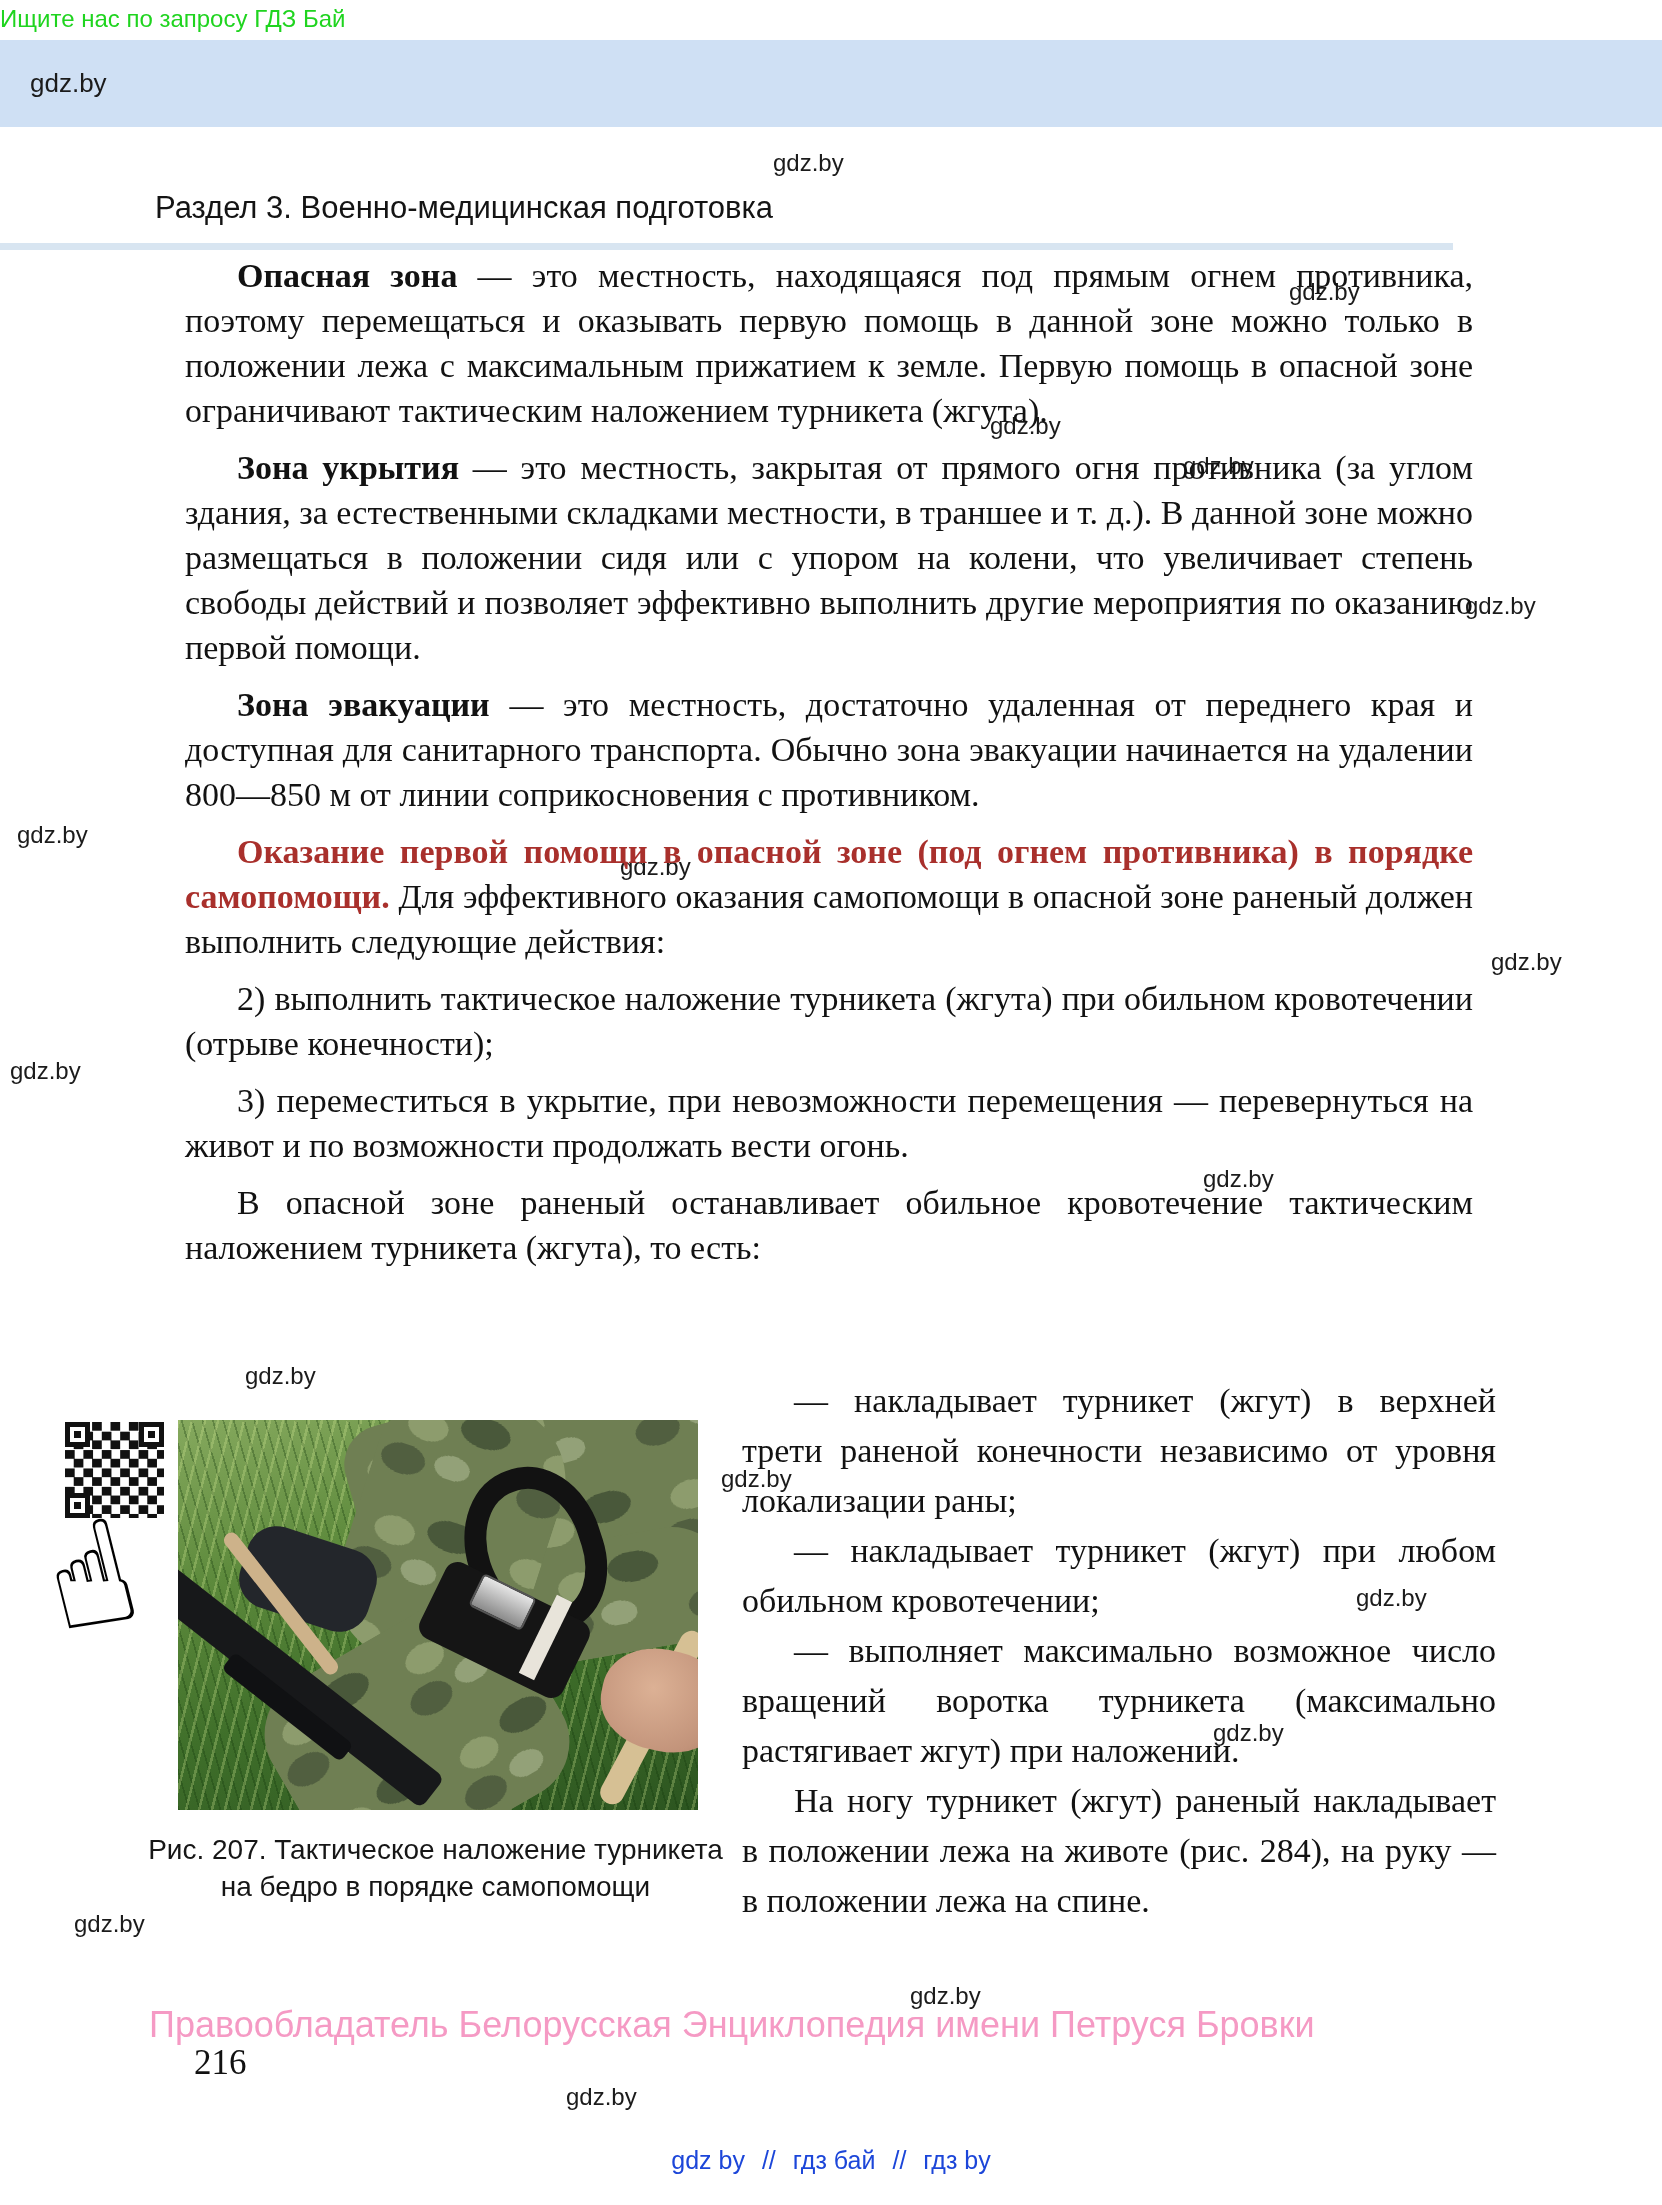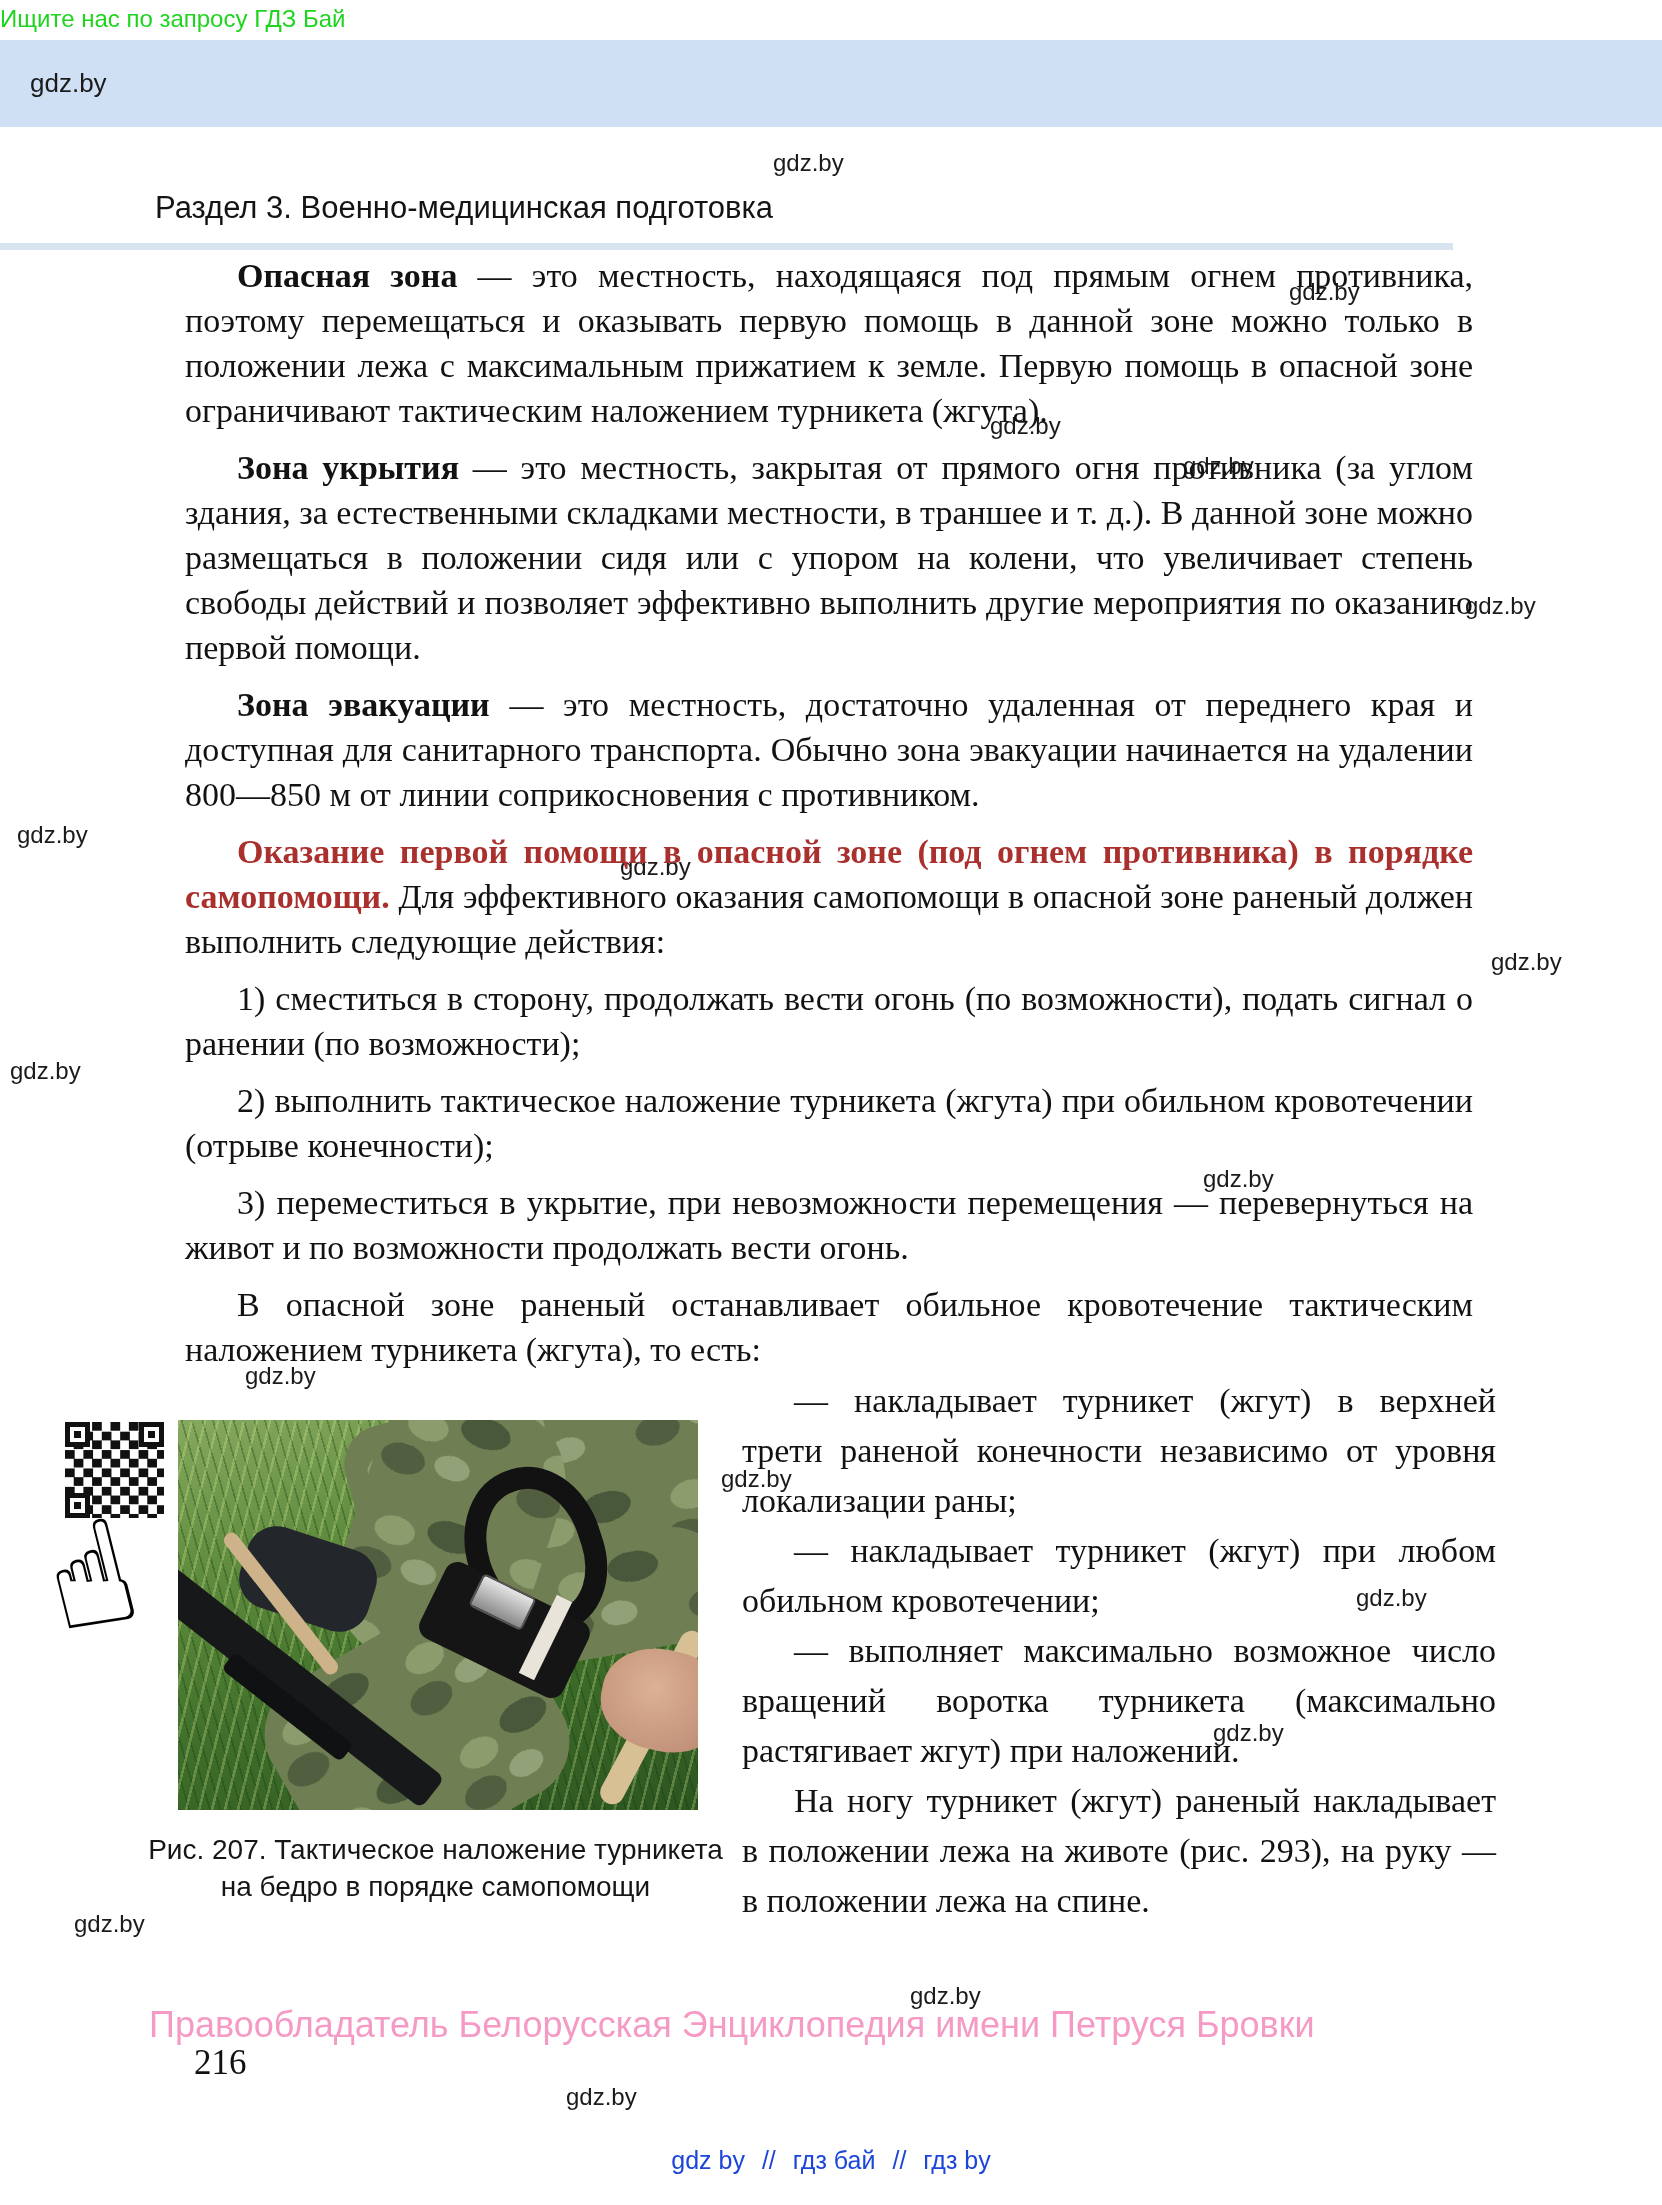--- a/index.html
+++ b/index.html
@@ -132,31 +132,30 @@
   <span class="wm" style="left:1213px;top:1719px;">gdz.by</span>
   <span class="wm" style="left:74px;top:1910px;">gdz.by</span>
   <span class="wm" style="left:910px;top:1982px;">gdz.by</span>
   <span class="wm" style="left:566px;top:2083px;">gdz.by</span>
 
   <div class="body-text">
     <p><span class="lead">Опасная зона</span><span> — это местность, находящаяся под прямым огнем противника, поэтому перемещаться и оказывать первую помощь в данной зоне можно только в положении лежа с максимальным прижатием к земле. Первую помощь в опасной зоне ограничивают тактическим наложением турникета (жгута).</span></p>
     <p><span class="lead">Зона укрытия</span><span> — это местность, закрытая от прямого огня противника (за углом здания, за естественными складками местности, в траншее и т. д.). В данной зоне можно размещаться в положении сидя или с упором на колени, что увеличивает степень свободы действий и позволяет эффективно выполнить другие мероприятия по оказанию первой помощи.</span></p>
     <p><span class="lead">Зона эвакуации</span><span> — это местность, достаточно удаленная от переднего края и доступная для санитарного транспорта. Обычно зона эвакуации начинается на удалении 800—850 м от линии соприкосновения с противником.</span></p>
     <p><span class="hl">Оказание первой помощи в опасной зоне (под огнем противника) в порядке самопомощи.</span><span> Для эффективного оказания самопомощи в опасной зоне раненый должен выполнить следующие действия:</span></p>
-    <p>1) сместиться в сторону, продолжать вести огонь (по возможности), подать сигнал о ранении (по возможности);</p>
     <p>2) выполнить тактическое наложение турникета (жгута) при обильном кровотечении (отрыве конечности);</p>
     <p>3) переместиться в укрытие, при невозможности перемещения — перевернуться на живот и по возможности продолжать вести огонь.</p>
     <p>В опасной зоне раненый останавливает обильное кровотечение тактическим наложением турникета (жгута), то есть:</p>
   </div>
 
   <div class="right-col">
     <p>— накладывает турникет (жгут) в верхней трети раненой конечности независимо от уровня локализации раны;</p>
     <p>— накладывает турникет (жгут) при любом обильном кровотечении;</p>
     <p>— выполняет максимально возможное число вращений воротка турникета (максимально растягивает жгут) при наложении.</p>
-    <p>На ногу турникет (жгут) раненый накладывает в положении лежа на животе (рис. 293), на руку — в положении лежа на спине.</p>
+    <p>На ногу турникет (жгут) раненый накладывает в положении лежа на животе (рис. 284), на руку — в положении лежа на спине.</p>
   </div>
 
   <div class="qr">
     <div class="finder f1"></div>
     <div class="finder f2"></div>
     <div class="finder f3"></div>
   </div>
 
   <div class="cursor">☝</div>
 

